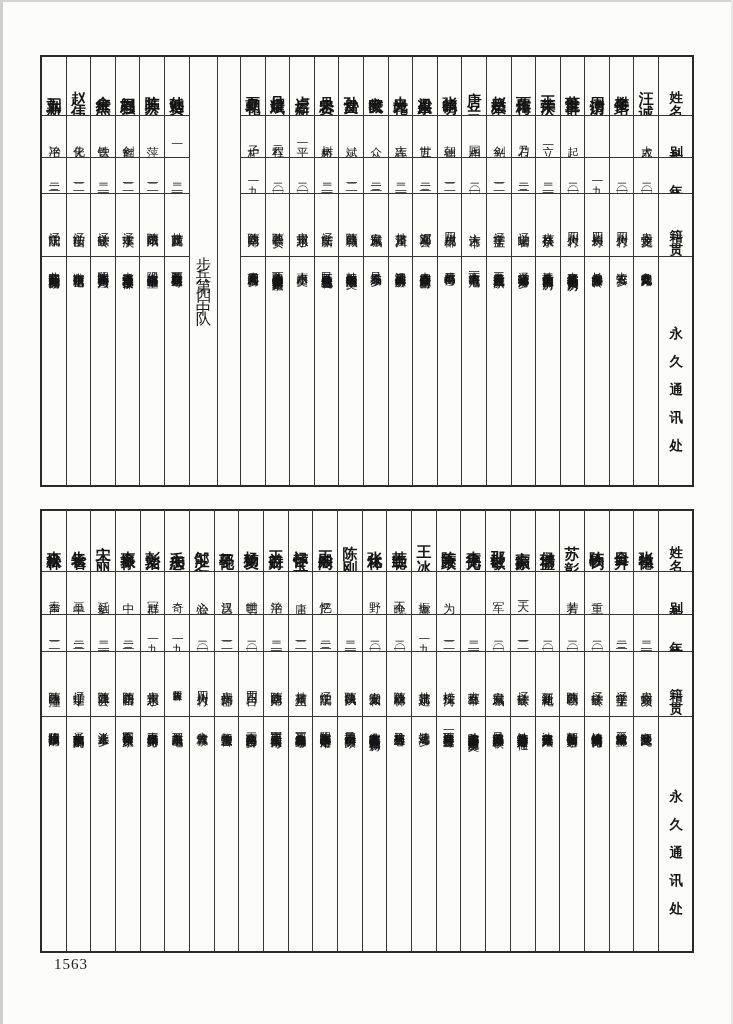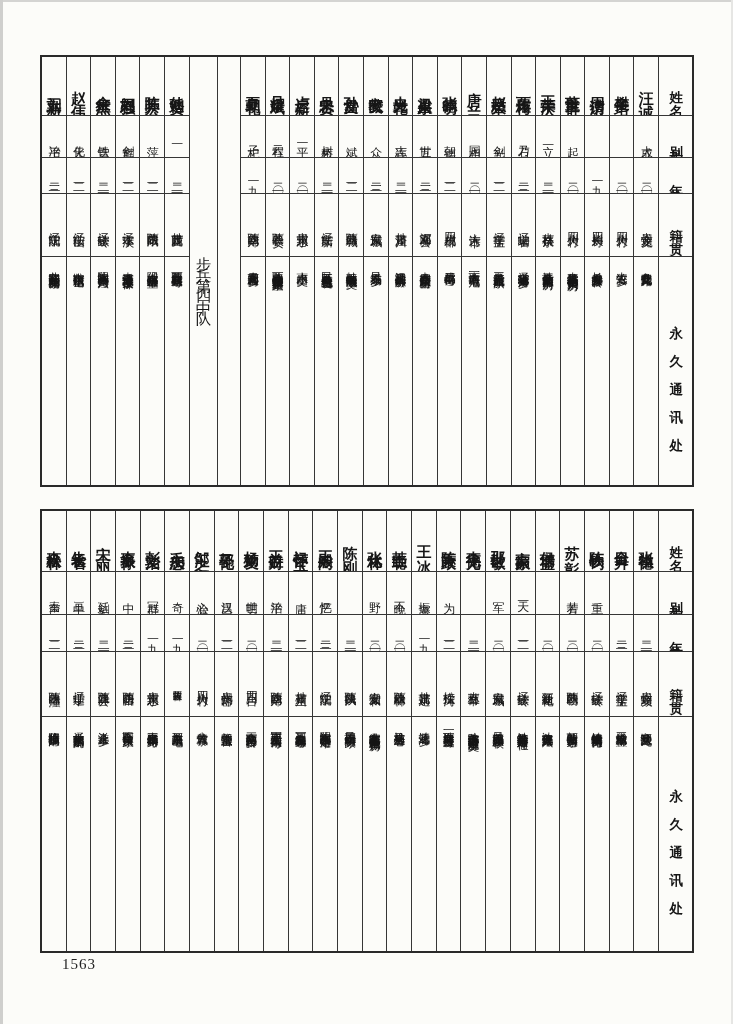--- a/index.html
+++ b/index.html
@@ -38,21 +38,21 @@
   .native{font-size:12px;letter-spacing:1px;}
   .native.small-native{font-size:9px;line-height:1.15;letter-spacing:0;}
   .addr{font-size:11.5px;letter-spacing:0.5px;}
   .hdr{font-weight:bold;font-size:13.5px;}
   .hdr.sp2{letter-spacing:14px;padding-top:14px;}
   .hdr.sp-s{letter-spacing:5px;padding-top:5px;}
   .hdr.sp-xl{letter-spacing:28px;padding-top:28px;}
   .title-text{font-size:15.5px;letter-spacing:11px;padding-top:11px;}
 
   .page-number{position:absolute;left:54px;top:956px;font-size:15px;color:#222;
-               font-family:"Liberation Serif",serif;letter-spacing:1px;margin-left:8px;}
+               font-family:"Liberation Serif",serif;letter-spacing:1px;}
 </style>
 </head>
 <body>
 
 <div class="page">
   <div class="scan-edge-top"></div>
   <div class="scan-edge-left"></div>
   <div class="scan-edge-right"></div>
 
   <div id="table-upper" class="vtable table-top">

